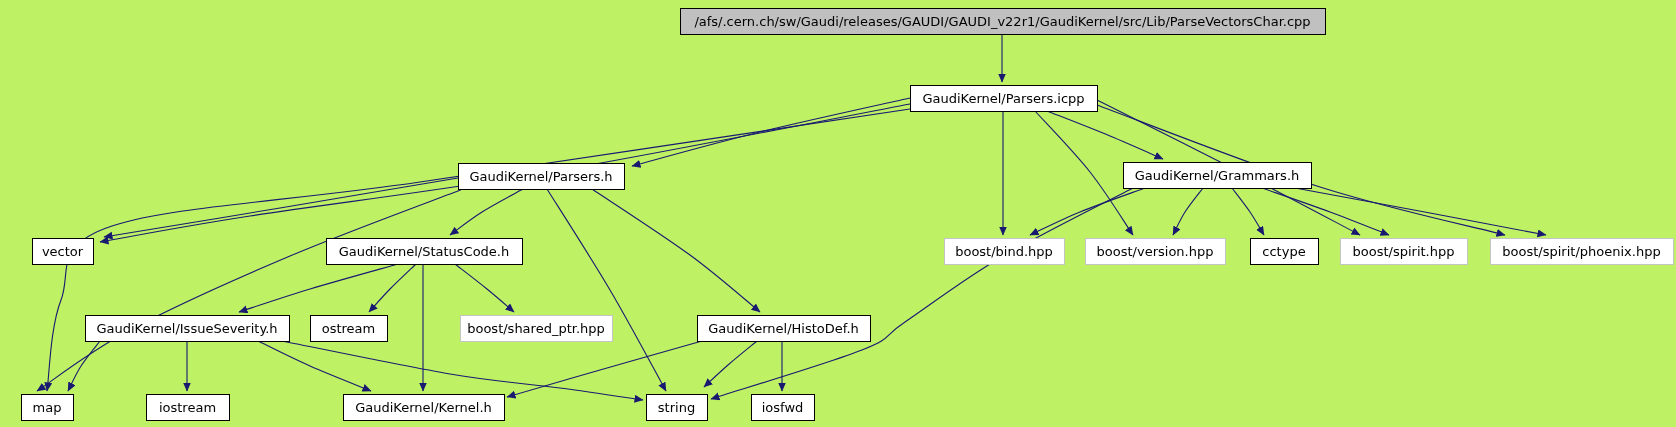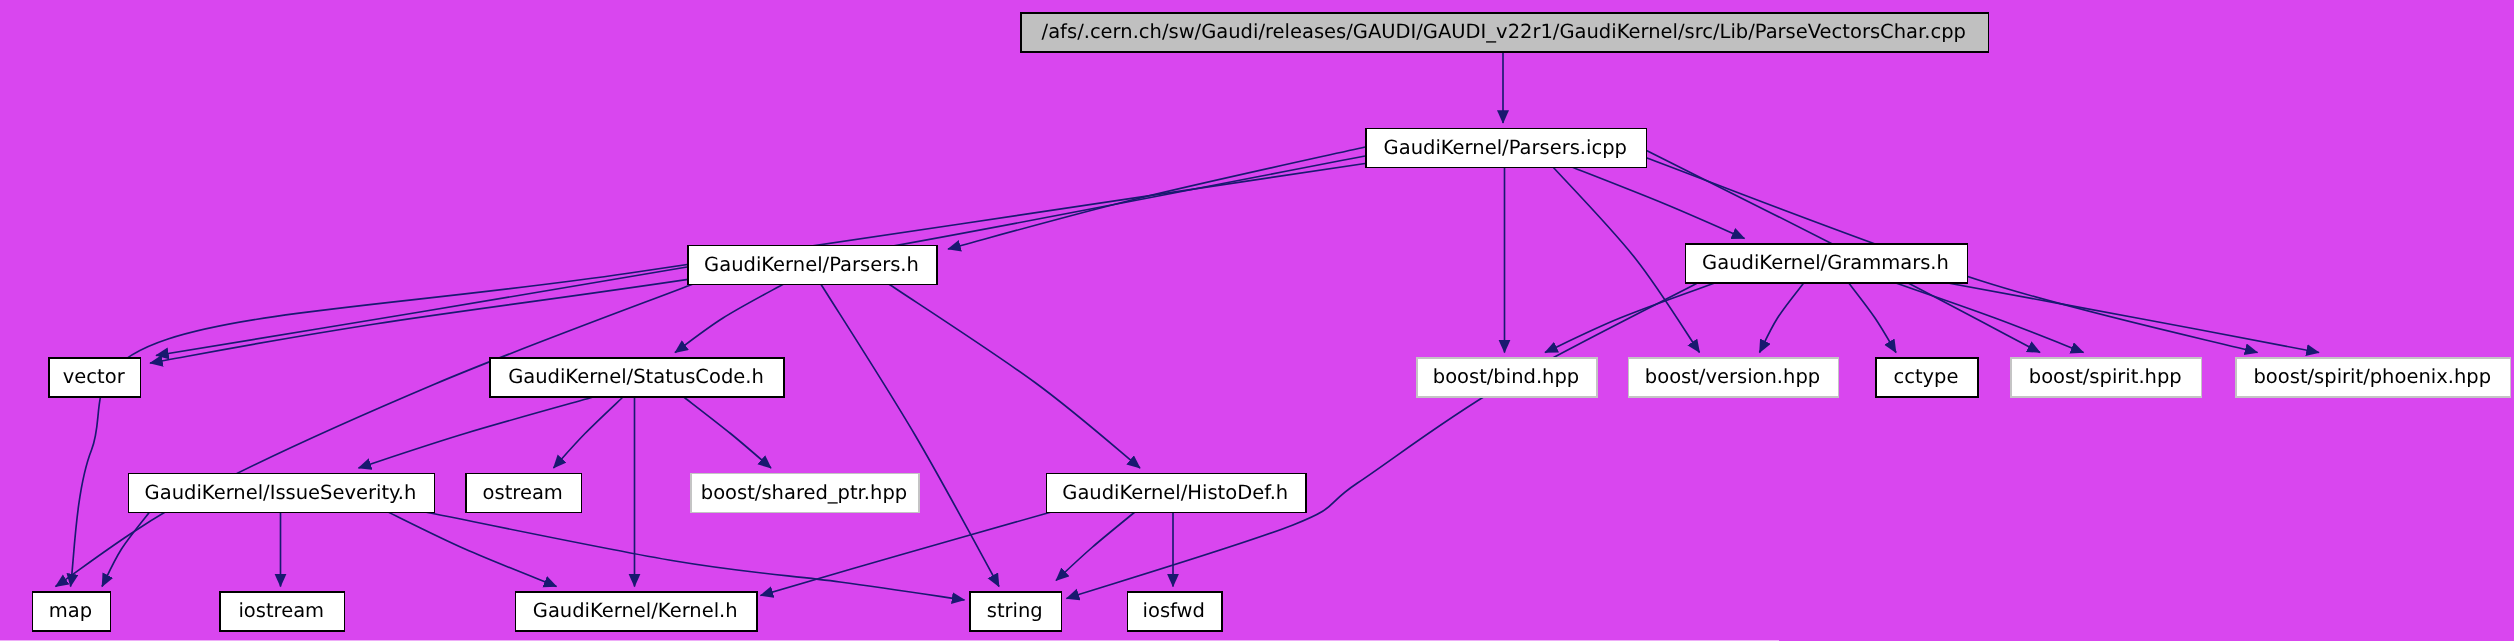--- a/index.html
+++ b/index.html
@@ -1,20 +1,20 @@
 <!DOCTYPE html>
 <html><head>
 <meta charset="utf-8">
 <style>
   html, body { margin: 0; padding: 0; background: #ffffff; }
   #canvas {
     position: relative;
     width: 1676px;
     height: 427px;
-    background: #d946ef;
+    background: #bef264;
     font-family: "DejaVu Sans", "Liberation Sans", sans-serif;
     overflow: hidden;
   }
   svg { display: block; }
   .node-rect { stroke-width: 1px; }
   .node-label {
     font-family: "DejaVu Sans", "Liberation Sans", sans-serif;
     font-size: 13px;
     fill: #000000;
     text-anchor: middle;

